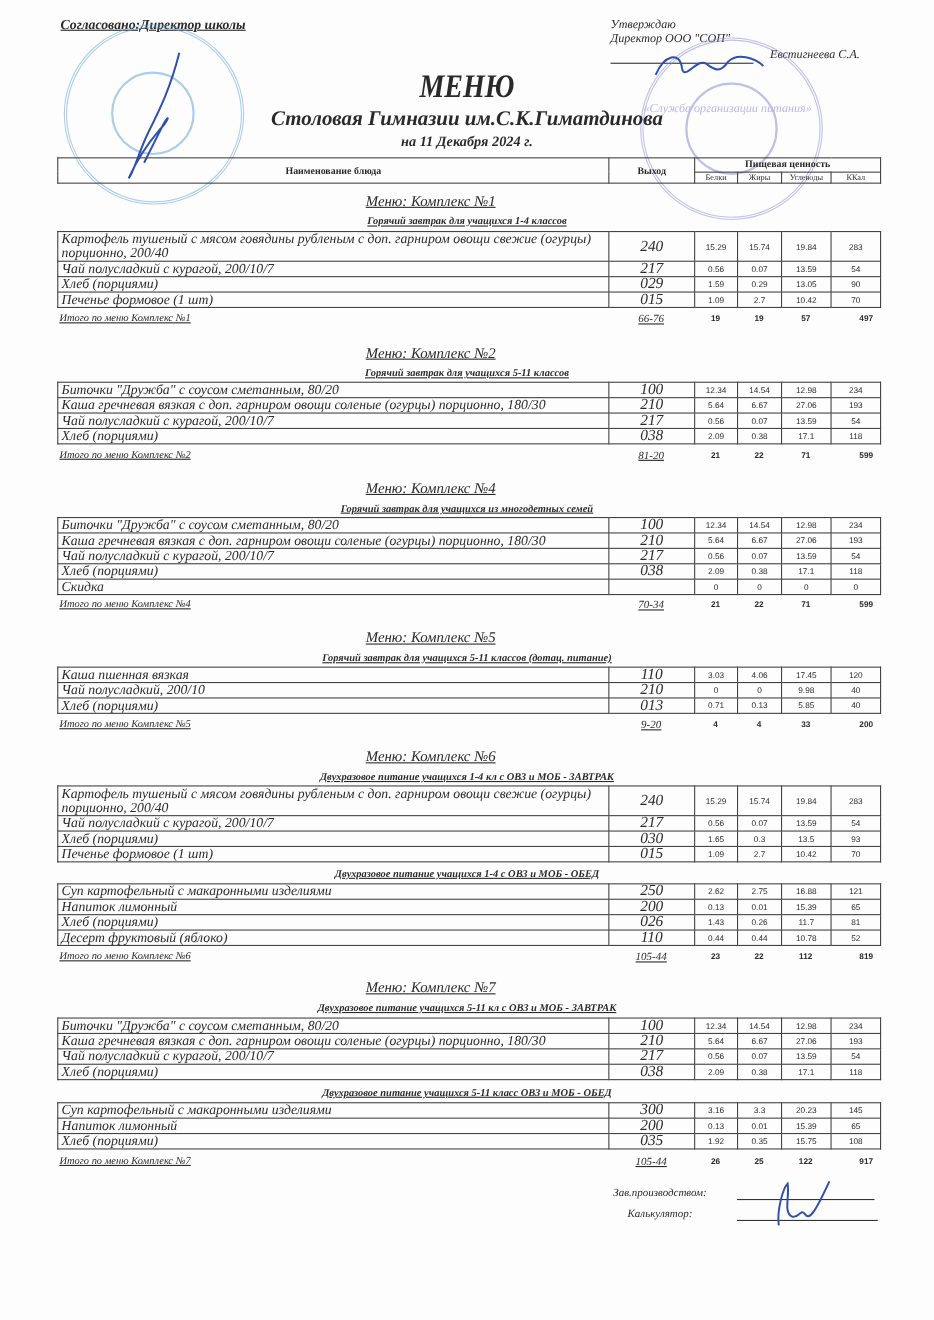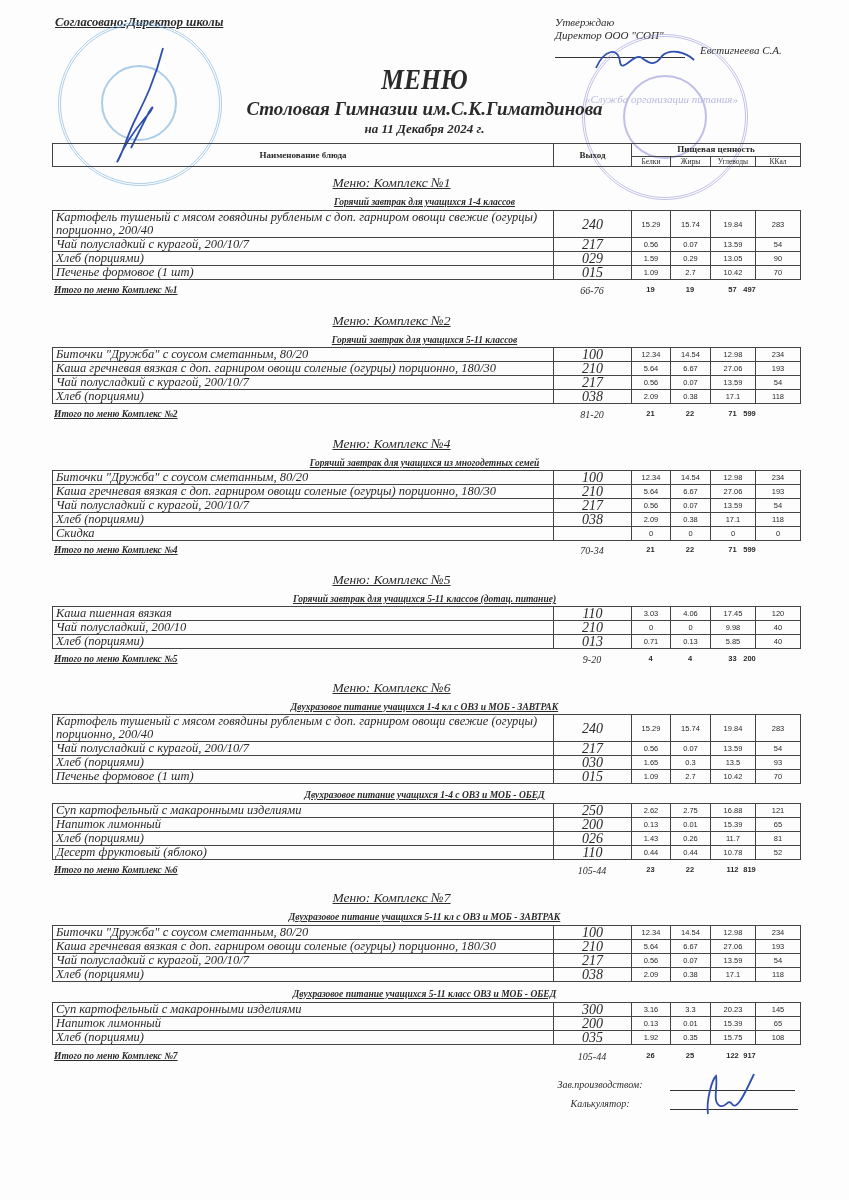--- a/index.html
+++ b/index.html
@@ -28,25 +28,25 @@
   td.out { text-align:center; font-style:italic; font-size:14px; }
   td.num { text-align:center; font-family:"Liberation Sans", sans-serif; font-size:7.5px; }
   col.c-name { width:501px; } col.c-out { width:78px; } col.c-b { width:39px; } col.c-j { width:40px; } col.c-u { width:45px; } col.c-k { width:45px; }
 
   .hdr td { font-family:"Liberation Serif", serif; font-weight:bold; font-size:9px; text-align:center; border-width:1px; }
   .hdr td.sub { font-weight:normal; font-size:7.5px; height:9px; line-height:9px; }
 
   .menu-title { left:0; width:783px; text-align:center; font-size:13.5px; font-style:italic; text-decoration:underline; }
   .section-title { left:0; width:849px; text-align:center; font-size:9.5px; font-style:italic; font-weight:bold; text-decoration:underline; }
   .total-row { left:52px; width:748px; height:13px; font-size:9.5px; }
-  .total-row .lbl { position:absolute; left:2px; top:0; font-style:italic; font-weight:bold; text-decoration:underline; }
-  .total-row .out { position:absolute; left:501px; width:78px; text-align:center; top:0; font-style:italic; font-size:10px; }
+  .total-row .lbl { position:absolute; left:2px; top:0; font-style:italic; font-weight:normal; text-decoration:underline; }
+  .total-row .out { position:absolute; left:501px; width:78px; text-align:center; top:0; font-style:italic; text-decoration:underline; font-size:10px; }
   .total-row .v { position:absolute; top:0; text-align:center; font-family:"Liberation Sans", sans-serif; font-weight:bold; font-size:7.5px; }
   .total-row .v1 { left:579px; width:39px; } .total-row .v2 { left:618px; width:40px; }
-  .total-row .v3 { left:658px; width:45px; } .total-row .v4 { left:675px; width:45px; }
+  .total-row .v3 { left:658px; width:45px; } .total-row .v4 { left:713px; width:45px; }
 
   .footer-lbl { font-size:10px; font-style:italic; text-align:center; width:130px; }
   .footer-line { border-top:1px solid #333; }
 </style>
 </head>
 <body>
 
 <div class="abs agreed">Согласовано:Директор школы</div>
 
 <div class="abs stamp stamp1">

